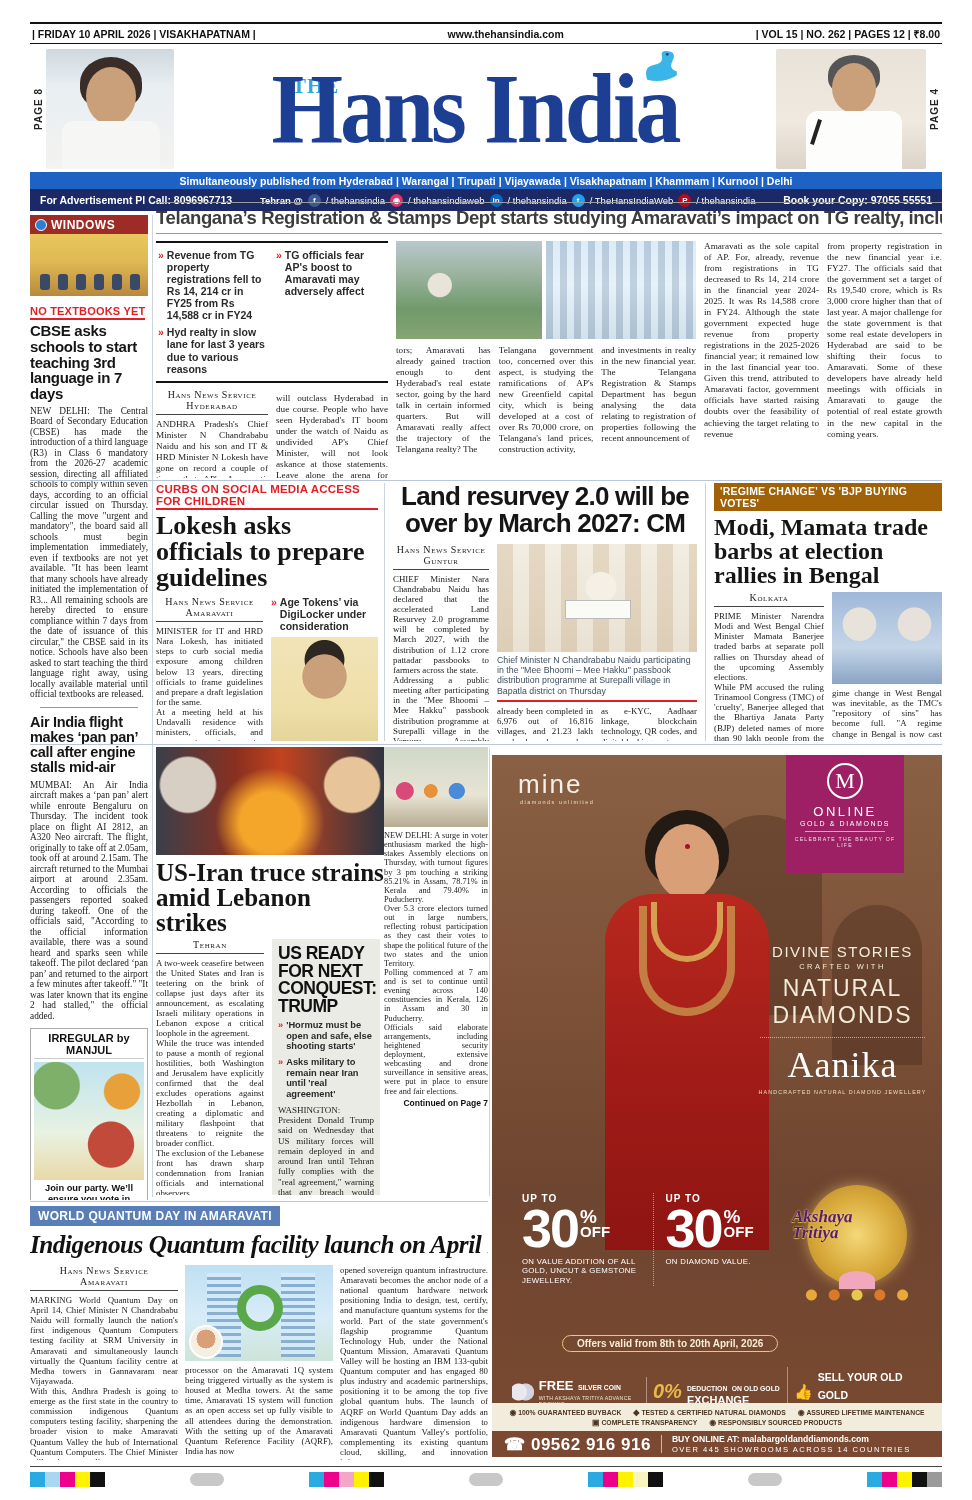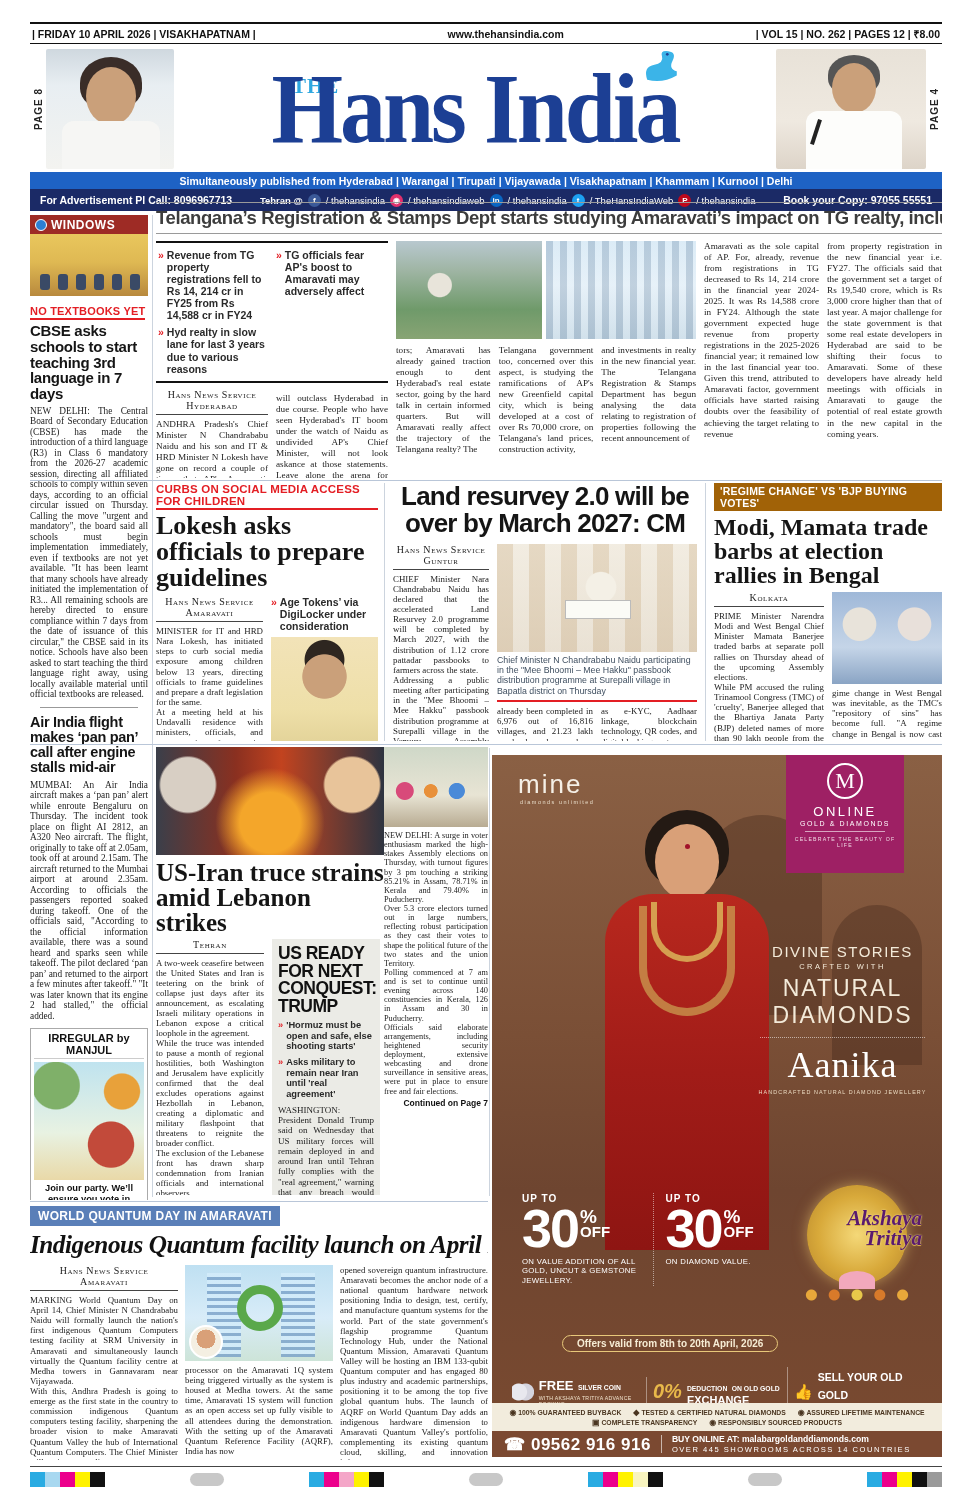--- a/index.html
+++ b/index.html
@@ -171,22 +171,22 @@
   .offer .big { display:flex; align-items:flex-start; line-height:0.9; }
   .offer .pct { font-size:54px; font-weight:bold; letter-spacing:-2px; }
   .offer .side { display:flex; flex-direction:column; margin-left:2px; margin-top:4px; }
   .offer .sym { font-size:19px; font-weight:bold; }
   .offer .off { font-size:15px; font-weight:bold; }
   .offer .desc { font-size:7.8px; line-height:1.25; margin-top:4px; letter-spacing:0.3px; }
   .offer + .offer { border-left:1px dotted rgba(255,255,255,0.5); padding-left:12px; }
   .akshaya { position:absolute; left:300px; top:428px; width:130px; height:140px; }
   .akshaya .disc { position:absolute; left:15px; top:2px; width:100px; height:100px; border-radius:50%;
      background:radial-gradient(circle, #f4d878 0%, #d8a93a 55%, #b4832a 100%); box-shadow:0 0 14px rgba(255,220,120,0.5); }
-  .akshaya .t { position:absolute; left:0; top:26px; width:130px; text-align:right;
-     font-family:"Liberation Serif",serif; font-style:italic; font-weight:bold; font-size:21px; line-height:0.95;
+  .akshaya .t { position:absolute; left:0; top:26px; width:130px; text-align:left;
+     font-family:"Liberation Serif",serif; font-style:italic; font-weight:bold; font-size:17px; line-height:0.95;
      color:#5a1a6e; text-shadow:0 0 2px #f8e8a0, 0 1px 0 #c89a2a; }
   .akshaya .lotus { position:absolute; left:47px; top:88px; width:36px; height:18px; border-radius:50% 50% 0 0; background:#f2a8bc; }
   .akshaya .coins { position:absolute; left:8px; top:106px; width:114px; height:12px;
      background:radial-gradient(circle at 10% 50%, #e8a83a 0 5px, transparent 6px),
        radial-gradient(circle at 30% 50%, #d87a2a 0 5px, transparent 6px),
        radial-gradient(circle at 50% 50%, #e8c84a 0 5px, transparent 6px),
        radial-gradient(circle at 70% 50%, #d87a2a 0 5px, transparent 6px),
        radial-gradient(circle at 90% 50%, #e8a83a 0 5px, transparent 6px); }
   .validity { position:absolute; left:70px; top:580px; border:1.5px solid #e8c87a; border-radius:12px;
      font-size:10px; font-weight:bold; color:#f6ecd4; padding:2px 14px; }

